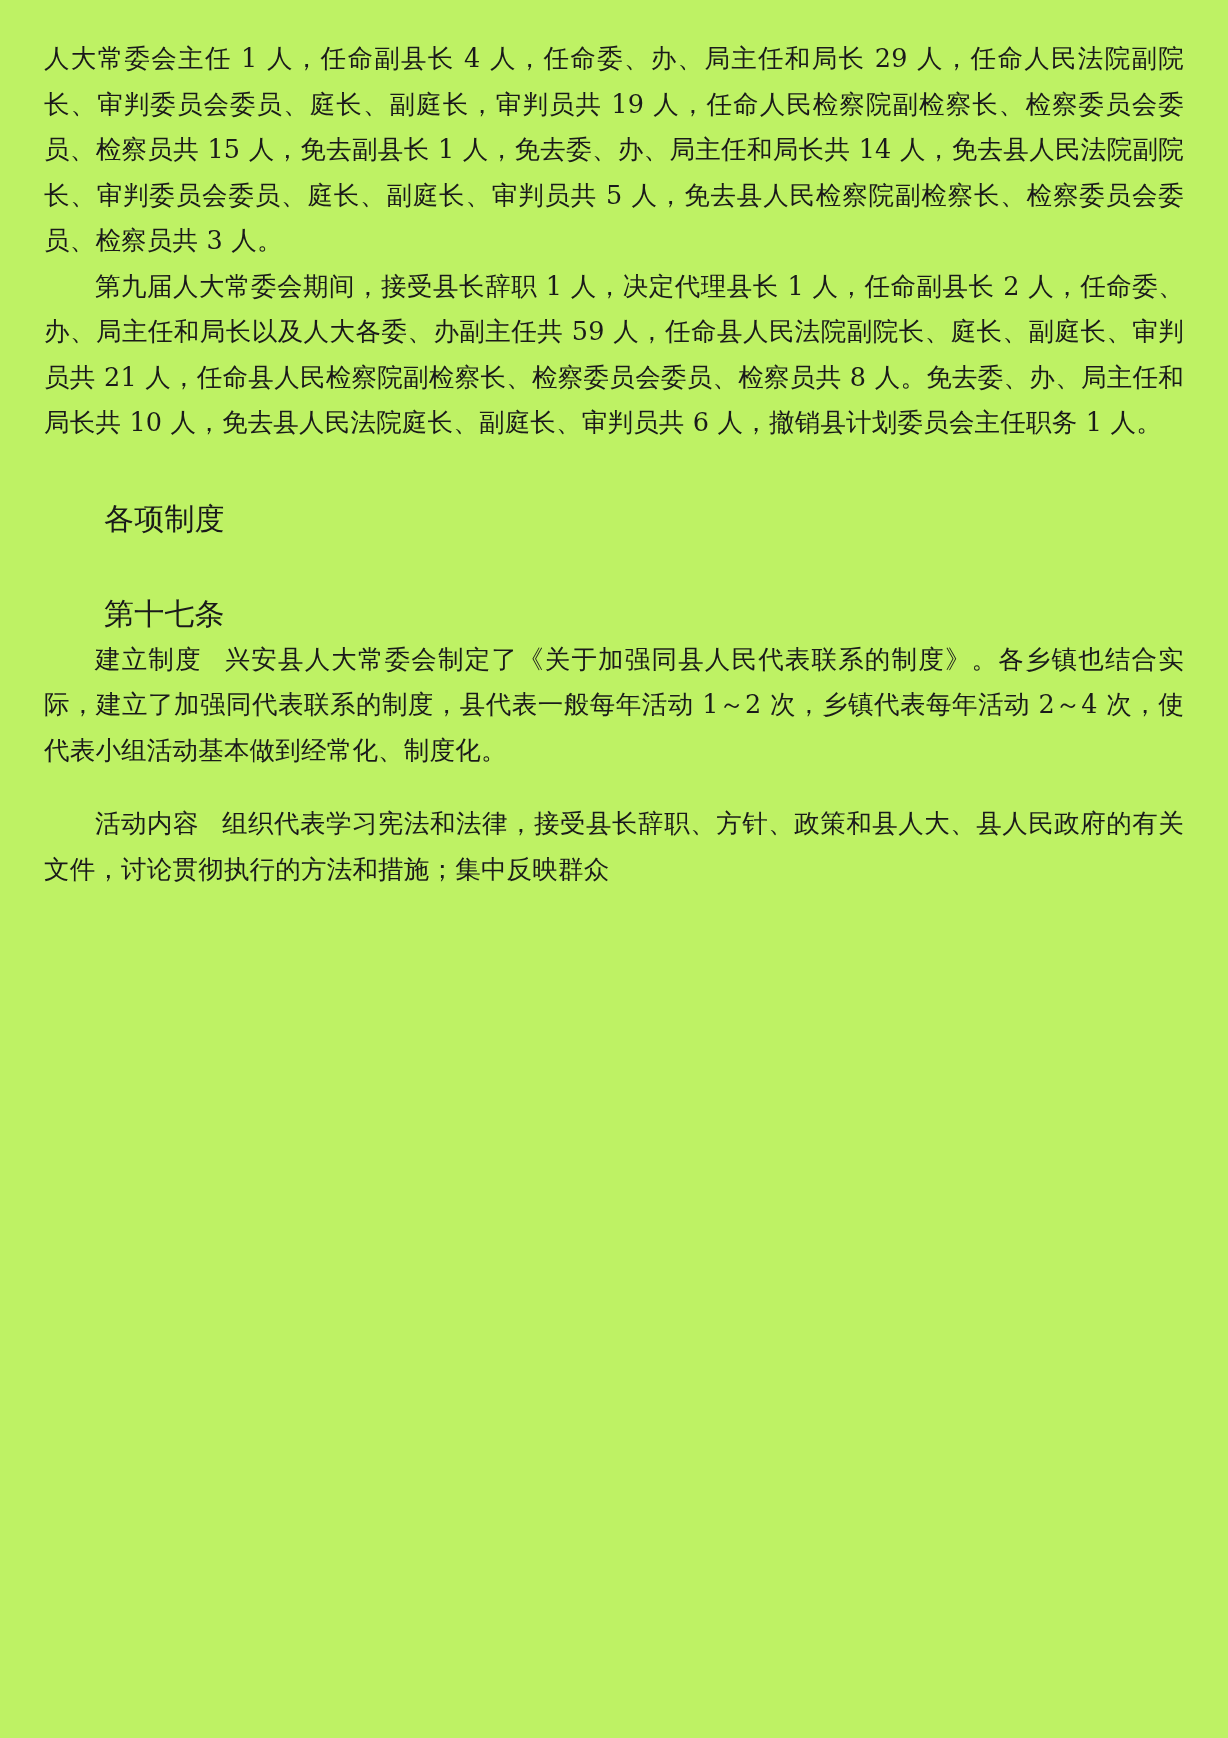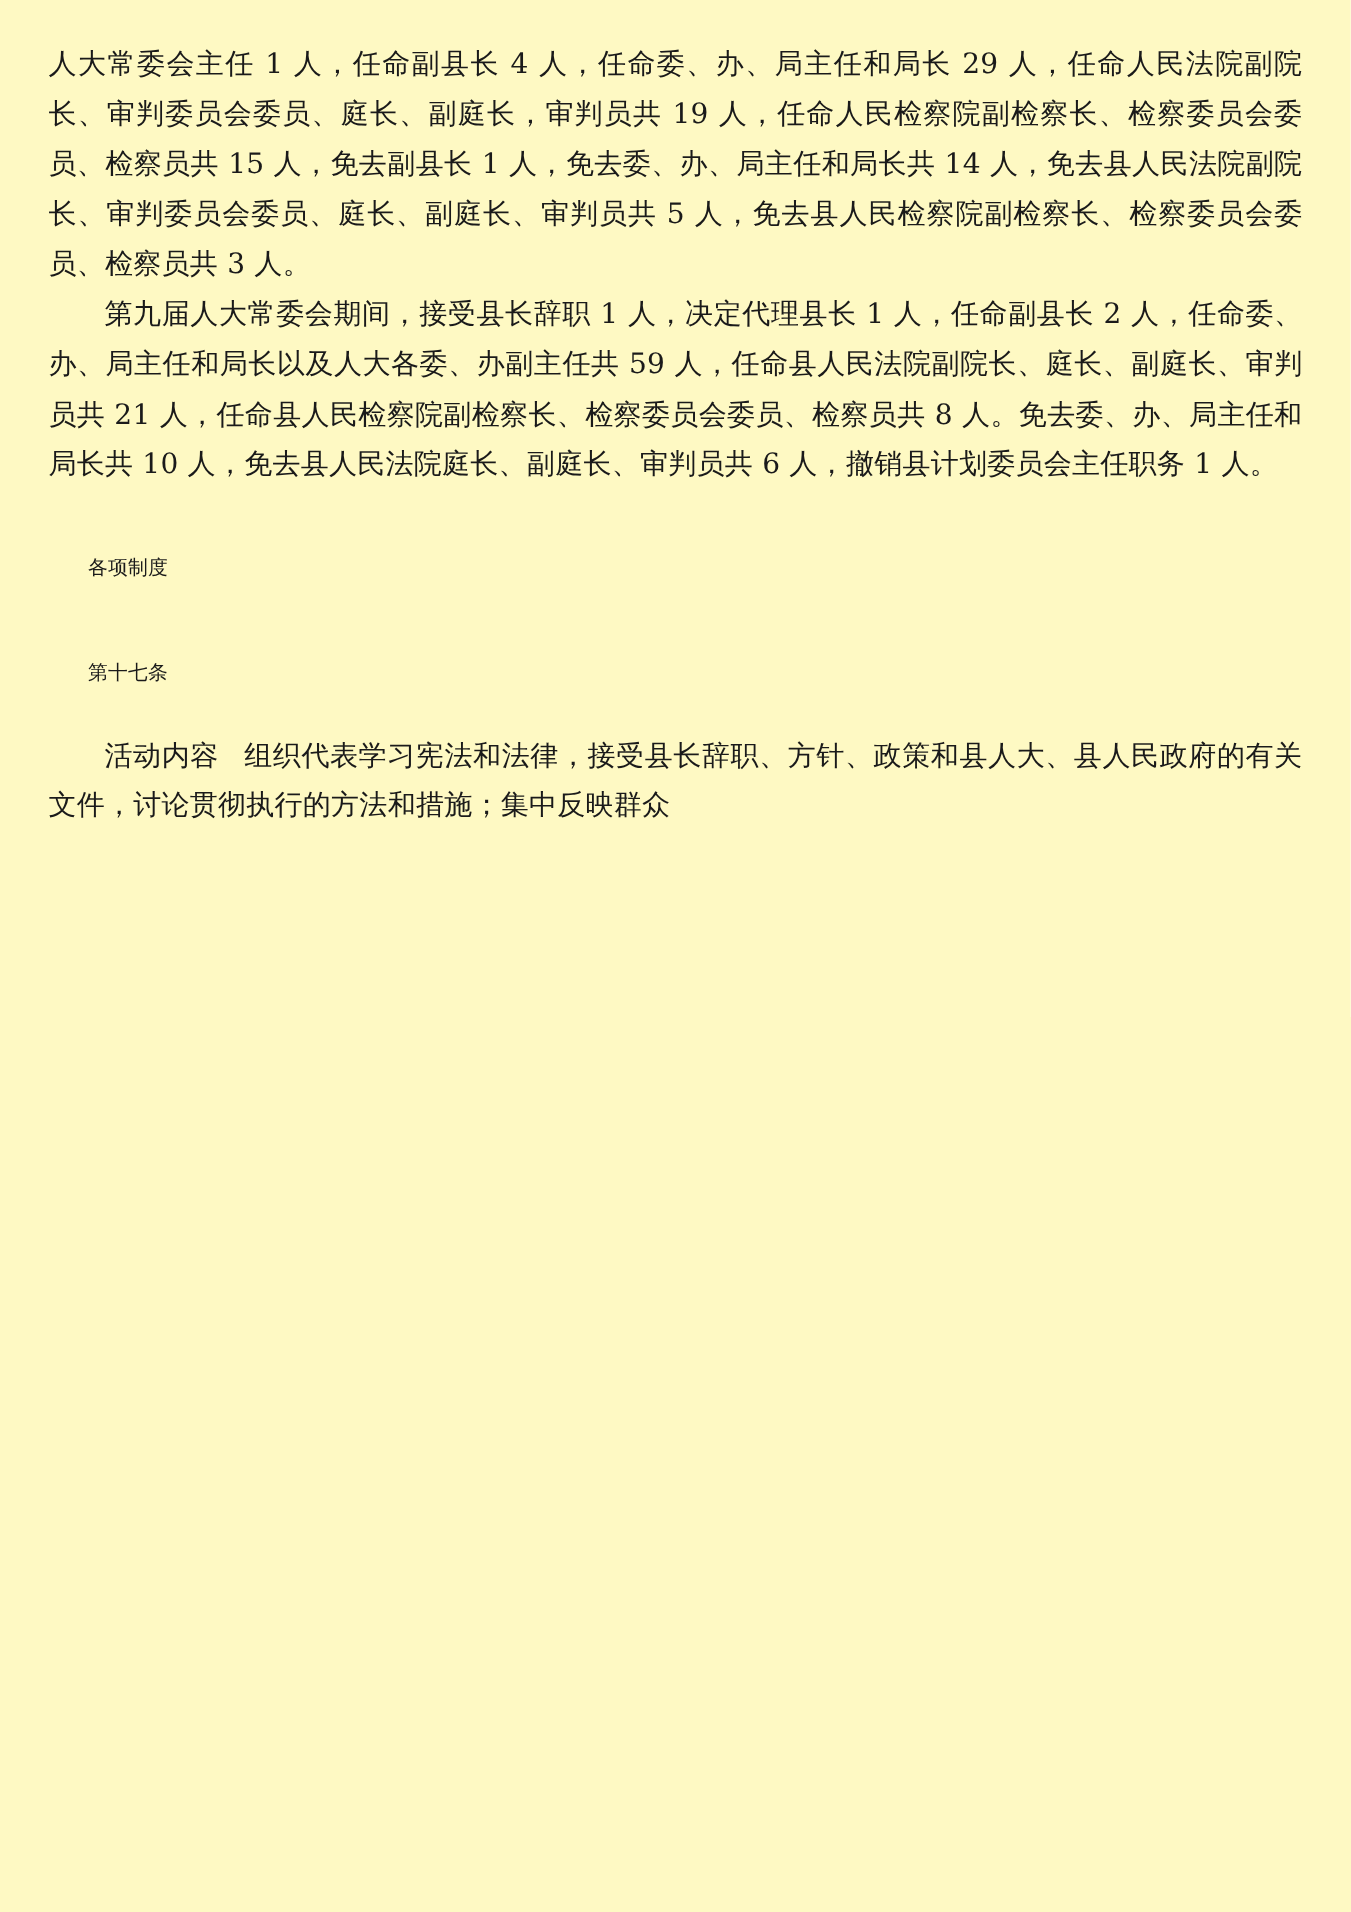--- a/index.html
+++ b/index.html
@@ -11,21 +11,21 @@
     width: 1228px;
     height: 1738px;
     font-family: "DejaVu Serif", "Liberation Serif", serif;
     color: #1a1a1a;
   }
   .page {
     box-sizing: border-box;
     width: 1228px;
     height: 1738px;
     padding: 36px 44px 20px 44px;
-    background: #fef9c3;
+    background: #bef264;
   }
   .body-text {
     font-size: 25.5px;
     line-height: 45.5px;
     text-align: justify;
     text-justify: inter-ideograph;
     letter-spacing: 0.2px;
   }
   p {
     margin: 0;
@@ -34,23 +34,22 @@
     text-indent: 2em;
   }
   .gap-small {
     height: 28px;
   }
   .gap-large {
     height: 50px;
   }
   .heading {
     text-indent: 2em;
-    font-size: 18px;
+    font-size: 30px;
     line-height: 45.5px;
-    font-family: Liberation Mono, monospace;
   }
   .lead {
     letter-spacing: 0.2px;
   }
   .run-in {
     margin-right: 0.9em;
   }
 </style>
 </head>
 <body>
@@ -66,19 +65,20 @@
     <div class="gap-large"></div>
 
     <p class="heading">各项制度</p>
 
 
     <div class="gap-large"></div>
 
     <p class="heading">第十七条</p>
 
 
+    <p class="indent"><span class="run-in">建立制度</span><span>兴安县人大常委会制定了《关于加强同县人民代表联系的制度》。各乡镇也结合实际，建立了加强同代表联系的制度，县代表一般每年活动 1～2 次，乡镇代表每年活动 2～4 次，使代表小组活动基本做到经常化、制度化。</span></p>
 
     <div class="gap-small"></div>
 
     <p class="indent"><span class="run-in">活动内容</span><span>组织代表学习宪法和法律，接受县长辞职、方针、政策和县人大、县人民政府的有关文件，讨论贯彻执行的方法和措施；集中反映群众</span></p>
 
   </div>
 </div>
 
 </body></html>

